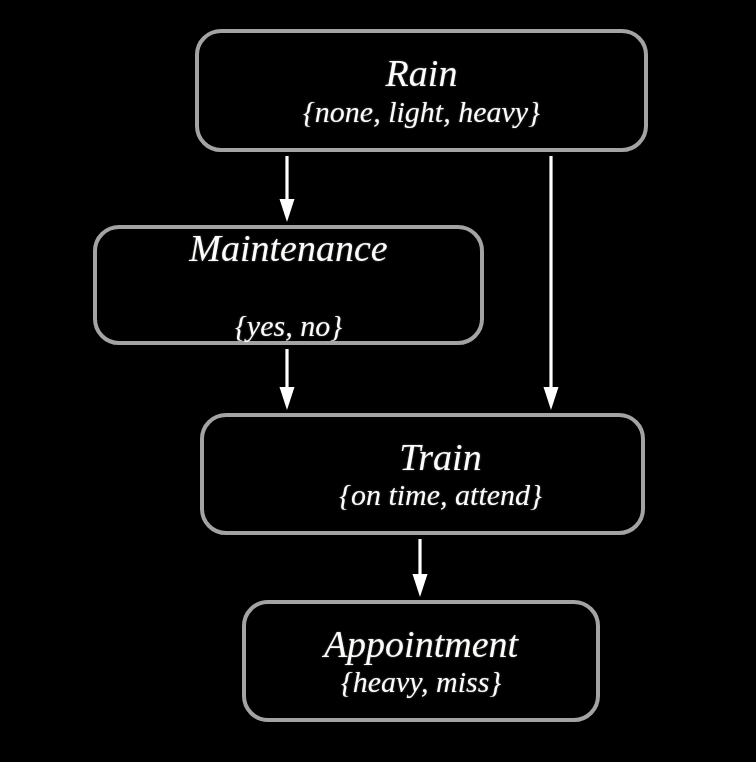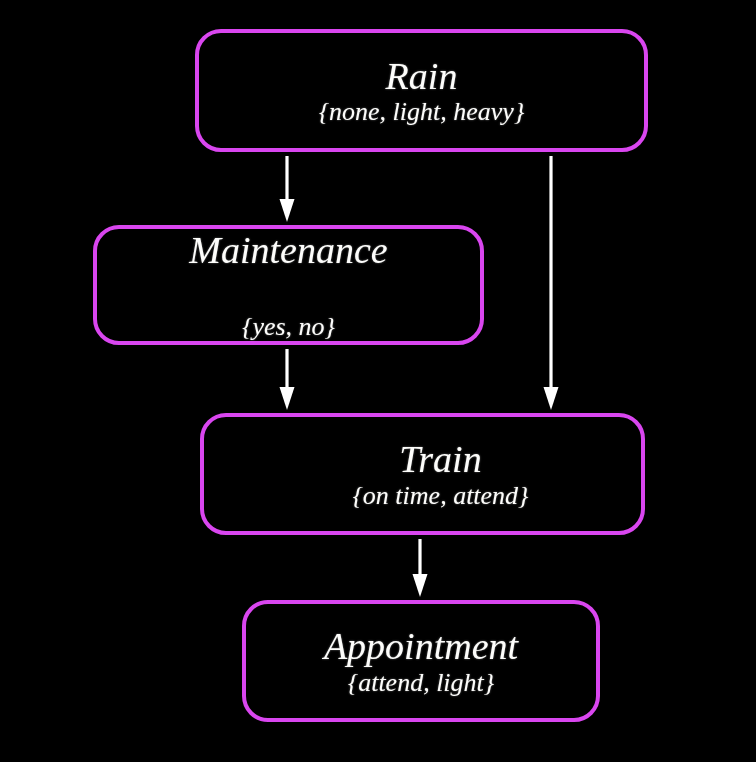--- a/index.html
+++ b/index.html
@@ -10,39 +10,39 @@
   #canvas {
     position: relative;
     width: 756px;
     height: 762px;
     background: #000000;
     overflow: hidden;
   }
   .node {
     position: absolute;
     box-sizing: border-box;
-    border: 4px solid #d946ef;
+    border: 4px solid #a3a3a3;
     border-radius: 26px;
     background: #000000;
     display: flex;
     flex-direction: column;
     align-items: center;
     justify-content: center;
     font-family: "Liberation Serif", "DejaVu Serif", serif;
     font-style: italic;
     color: #fdfdfb;
     text-shadow: 0 0 2px rgba(255,255,255,0.45);
     line-height: 1.12;
     white-space: nowrap;
   }
   .node .name {
     font-size: 38px;
   }
   .node .states {
-    font-size: 26px;
+    font-size: 30px;
   }
   
   #node-rain        { left: 195px; top: 29px;  width: 453px; height: 123px; }
   #node-maintenance { left: 93px;  top: 225px; width: 391px; height: 120px; gap: 40px; }
   #node-train       { left: 200px; top: 413px; width: 445px; height: 122px; padding-left: 36px; }
   #node-appointment { left: 242px; top: 600px; width: 358px; height: 122px; }
 
   .edge-svg {
     position: absolute;
     left: 0;
@@ -98,16 +98,16 @@
     <div class="states">{yes, no}</div>
   </div>
 
   <div class="node" id="node-train">
     <div class="name">Train</div>
     <div class="states">{on time, attend}</div>
   </div>
 
   <div class="node" id="node-appointment">
     <div class="name">Appointment</div>
-    <div class="states">{attend, light}</div>
+    <div class="states">{heavy, miss}</div>
   </div>
 
 </div>
 
 </body></html>

